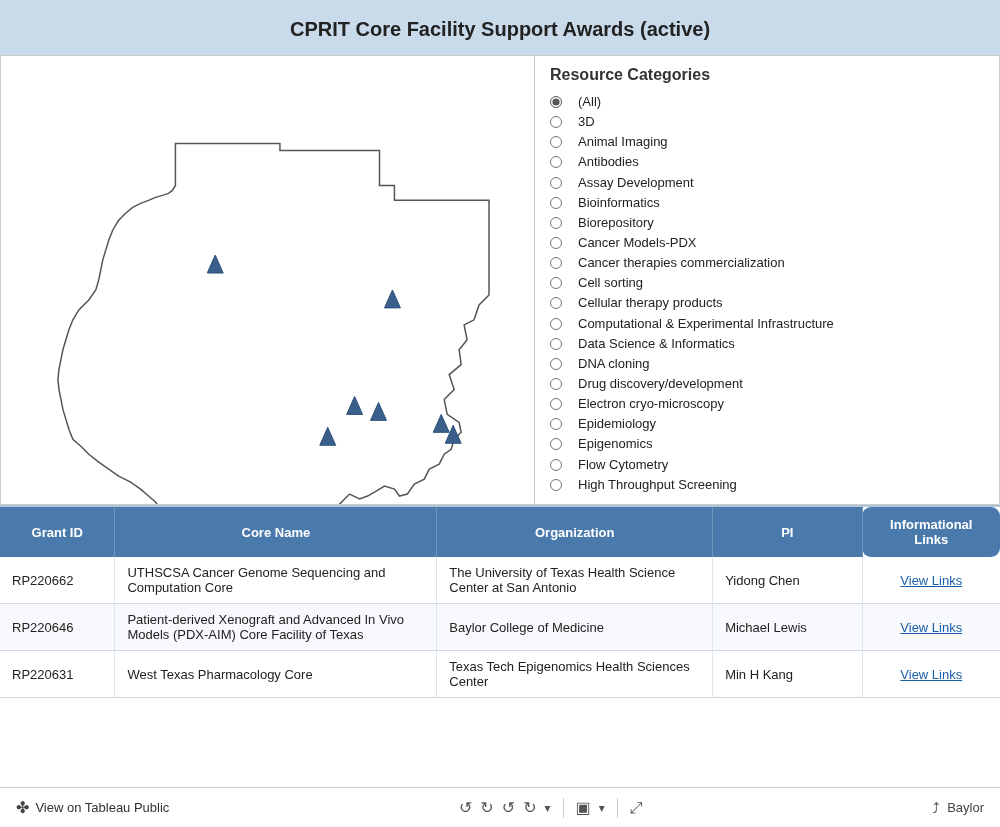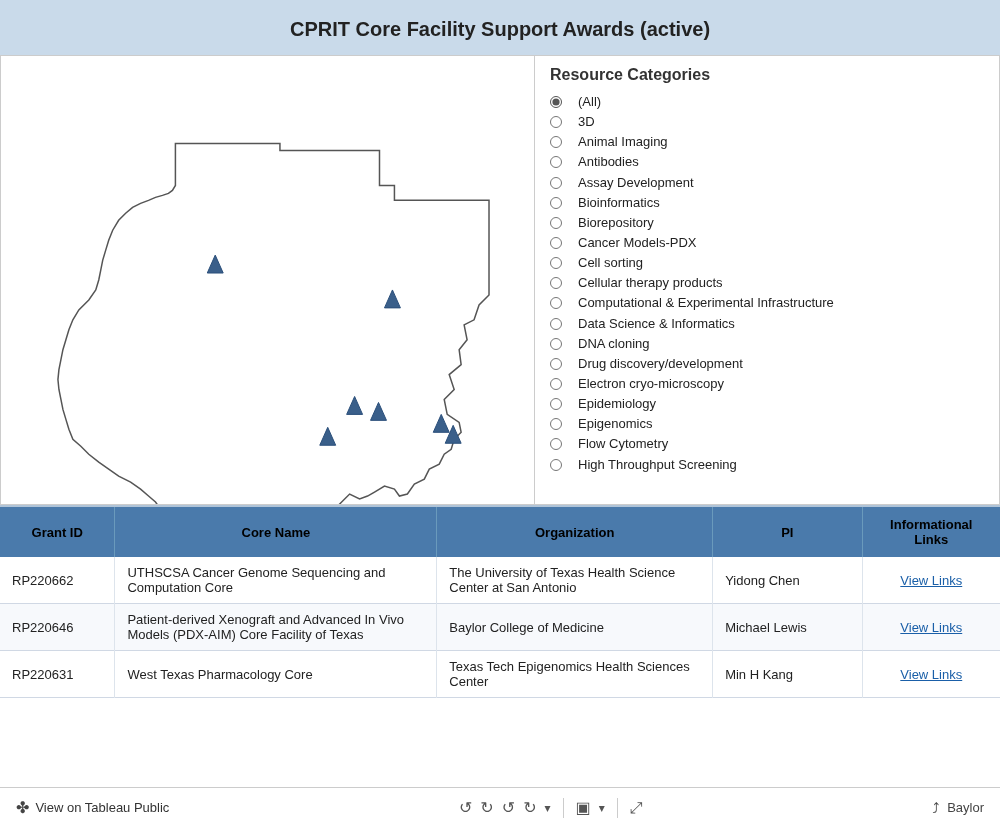--- a/index.html
+++ b/index.html
@@ -96,33 +96,34 @@
     }
 
     table {
       width: 100%;
       border-collapse: collapse;
       font-size: 13px;
     }
 
     thead tr {
       background: #4a7aab;
-      color: #000000;
+      color: #ffffff;
       padding-left: 47px;
     }
 
     thead th {
       padding: 10px 12px;
       text-align: center;
       font-weight: bold;
       border-right: 1px solid #6a9abc;
     }
 
     thead th:last-child {
       border-right: none;
+      border-radius: 9px;
     }
 
     tbody tr {
       border-bottom: 1px solid #d0d8e4;
     }
 
     tbody tr:nth-child(even) {
       background: #f7f9fc;
     }
 
@@ -374,20 +375,24 @@
           <li>
             <input type="radio" name="resource-category" style="">
             <span>Biorepository</span>
           </li>
           <li>
             <input type="radio" name="resource-category" style="">
             <span>Cancer Models-PDX</span>
           </li>
           <li>
             <input type="radio" name="resource-category" style="">
+            <span>Cancer therapies commercialization</span>
+          </li>
+          <li>
+            <input type="radio" name="resource-category" style="">
             <span>Cell sorting</span>
           </li>
           <li>
             <input type="radio" name="resource-category" style="">
             <span>Cellular therapy products</span>
           </li>
           <li>
             <input type="radio" name="resource-category" style="">
             <span>Computational &amp; Experimental Infrastructure</span>
           </li>

